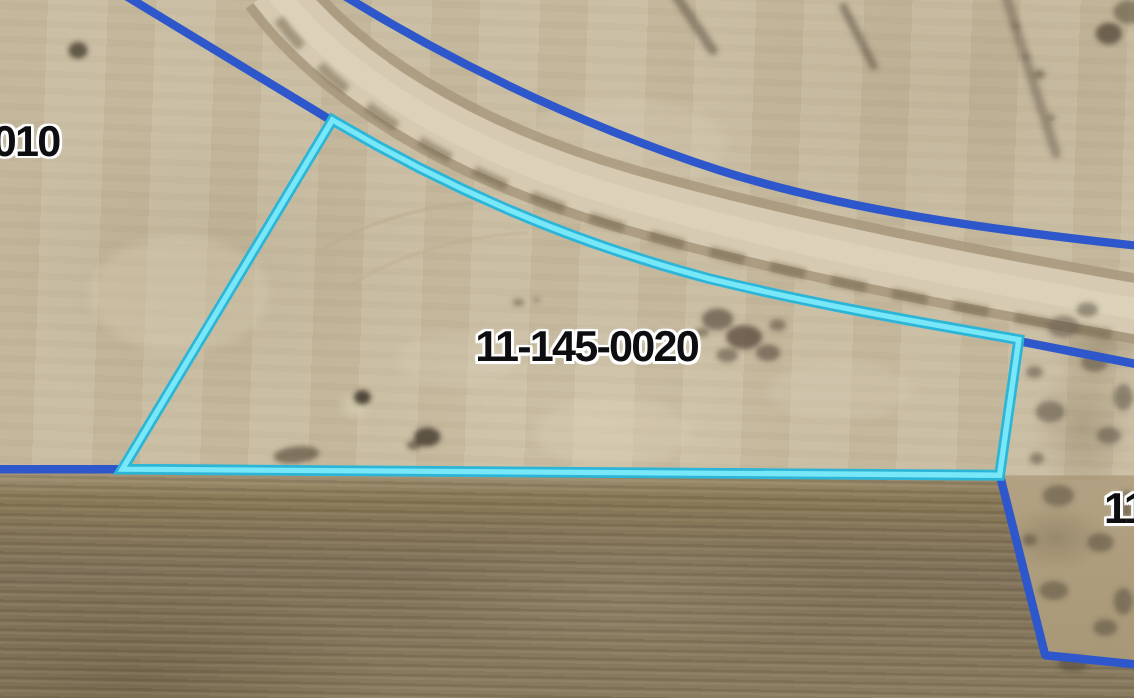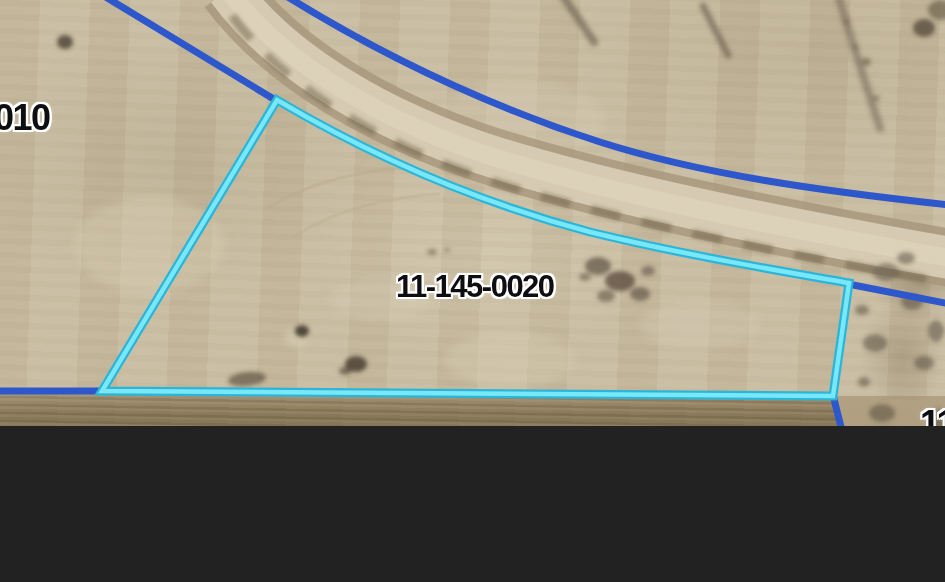--- a/index.html
+++ b/index.html
@@ -1,17 +1,17 @@
 <!DOCTYPE html>
 <html><head>
 <meta charset="utf-8">
 <style>
   html,body{margin:0;padding:0;background:#222;}
   #map-canvas{
-    position:relative;width:945px;height:426px;overflow:hidden;
+    position:relative;width:945px;height:582px;overflow:hidden;
     font-family:"Liberation Sans",sans-serif;cursor:default;
   }
   
   #terrain{
     position:absolute;inset:0;background-color:#c8bca1;
     background-image:
       repeating-linear-gradient(92deg, rgba(120,100,70,.05) 0 40px, rgba(255,255,240,.05) 40px 90px),
       repeating-linear-gradient(2deg, rgba(140,120,90,.06) 0 6px, transparent 6px 14px),
       radial-gradient(ellipse 300px 180px at 18% 38%, rgba(110,95,65,.10), transparent 70%),
       radial-gradient(ellipse 260px 140px at 52% 60%, rgba(255,250,230,.16), transparent 70%),
@@ -41,21 +41,21 @@
     background:
       radial-gradient(ellipse 70px 60px at 75% 30%, rgba(95,80,55,.28), transparent 70%),
       radial-gradient(ellipse 60px 80px at 60% 75%, rgba(95,80,55,.22), transparent 70%);
   }
   svg#overlay{position:absolute;inset:0;}
   .parcel-label{
     position:absolute;font-weight:bold;color:#0e0e10;line-height:1;white-space:nowrap;
     text-shadow:-2px -2px 0 #fff,2px -2px 0 #fff,-2px 2px 0 #fff,2px 2px 0 #fff,
                  0 -2px 0 #fff,0 2px 0 #fff,-2px 0 0 #fff,2px 0 0 #fff,0 0 4px #fff;
   }
-  #label-main{left:396px;top:271px;font-size:31px;letter-spacing:-1.5px;}
+  #label-main{left:396px;top:271px;font-size:36px;letter-spacing:-1.5px;}
   #label-west{left:-6px;top:100px;font-size:36px;letter-spacing:-1.5px;}
   #label-east{left:920px;top:406px;font-size:36px;letter-spacing:-1.5px;}
 </style>
 </head>
 <body>
 
 <div id="map-canvas">
 
   <div id="terrain"></div>
   <div id="field"></div>

